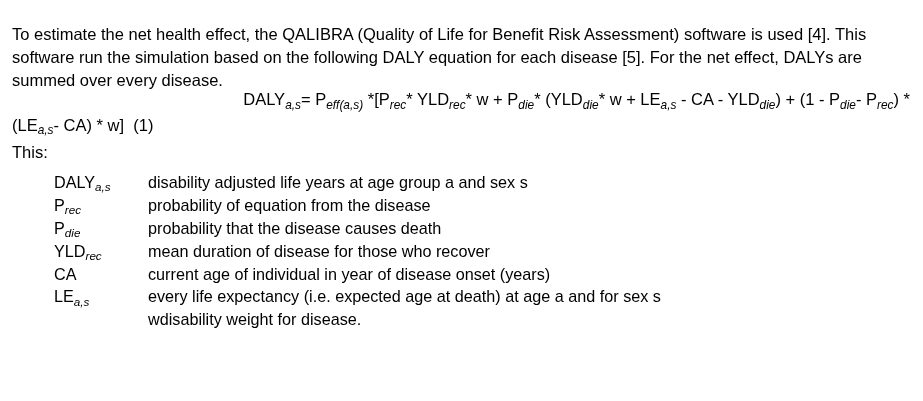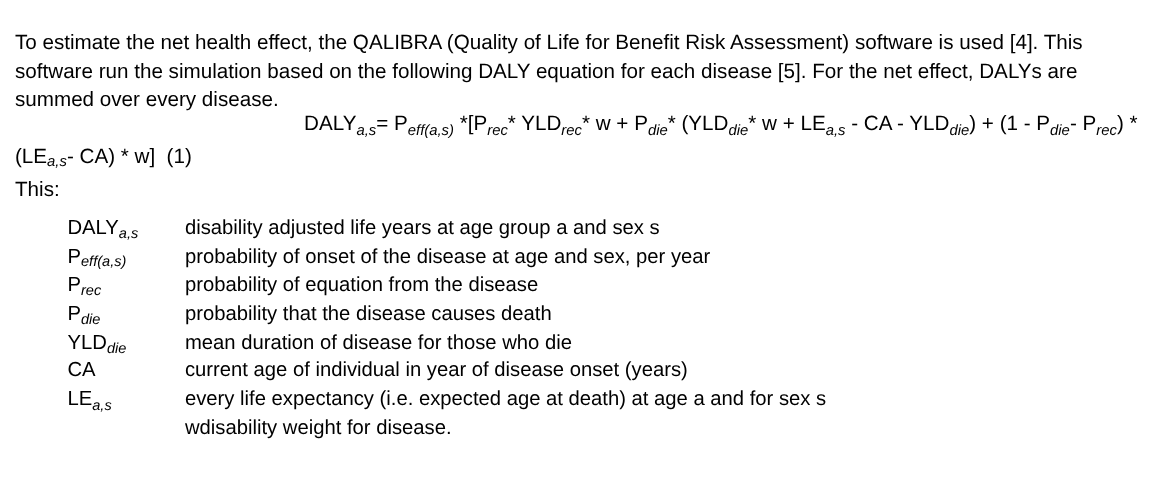--- a/index.html
+++ b/index.html
@@ -108,34 +108,30 @@
   <div class="where">This:</div>
 
   <div class="defs">
     <table>
       <tbody>
         <tr>
           <td class="sym">DALY<sub><i>a,s</i></sub></td>
           <td class="desc">disability adjusted life years at age group a and sex s</td>
         </tr>
         <tr>
-          <td class="sym">P<sub><i>eff(a,s)</i></sub></td>
-          <td class="desc">probability of onset of the disease at age and sex, per year</td>
-        </tr>
-        <tr>
           <td class="sym">P<sub><i>rec</i></sub></td>
           <td class="desc">probability of equation from the disease</td>
         </tr>
         <tr>
           <td class="sym">P<sub><i>die</i></sub></td>
           <td class="desc">probability that the disease causes death</td>
         </tr>
         <tr>
-          <td class="sym">YLD<sub><i>die</i></sub></td>
-          <td class="desc">mean duration of disease for those who die</td>
+          <td class="sym">YLD<sub><i>rec</i></sub></td>
+          <td class="desc">mean duration of disease for those who recover</td>
         </tr>
         <tr>
           <td class="sym">CA</td>
           <td class="desc">current age of individual in year of disease onset (years)</td>
         </tr>
         <tr>
           <td class="sym">LE<sub><i>a,s</i></sub></td>
           <td class="desc">every life expectancy (i.e. expected age at death) at age a and for sex s</td>
         </tr>
         <tr>

